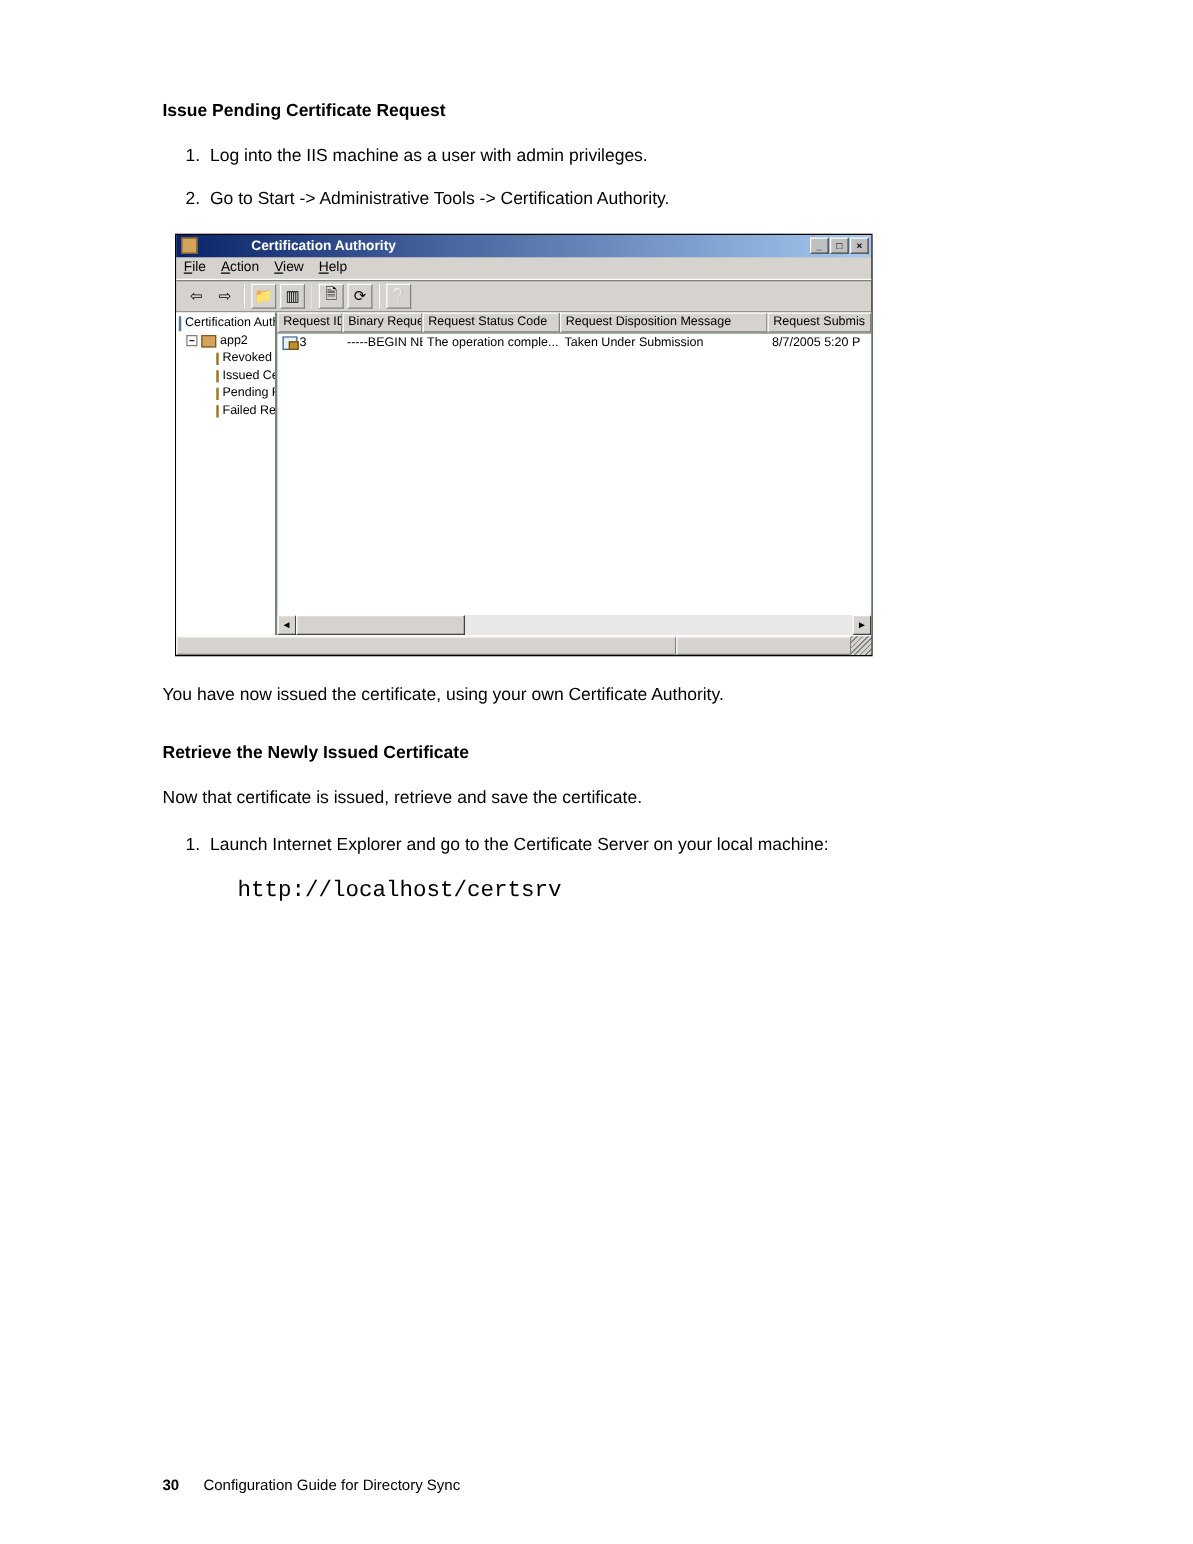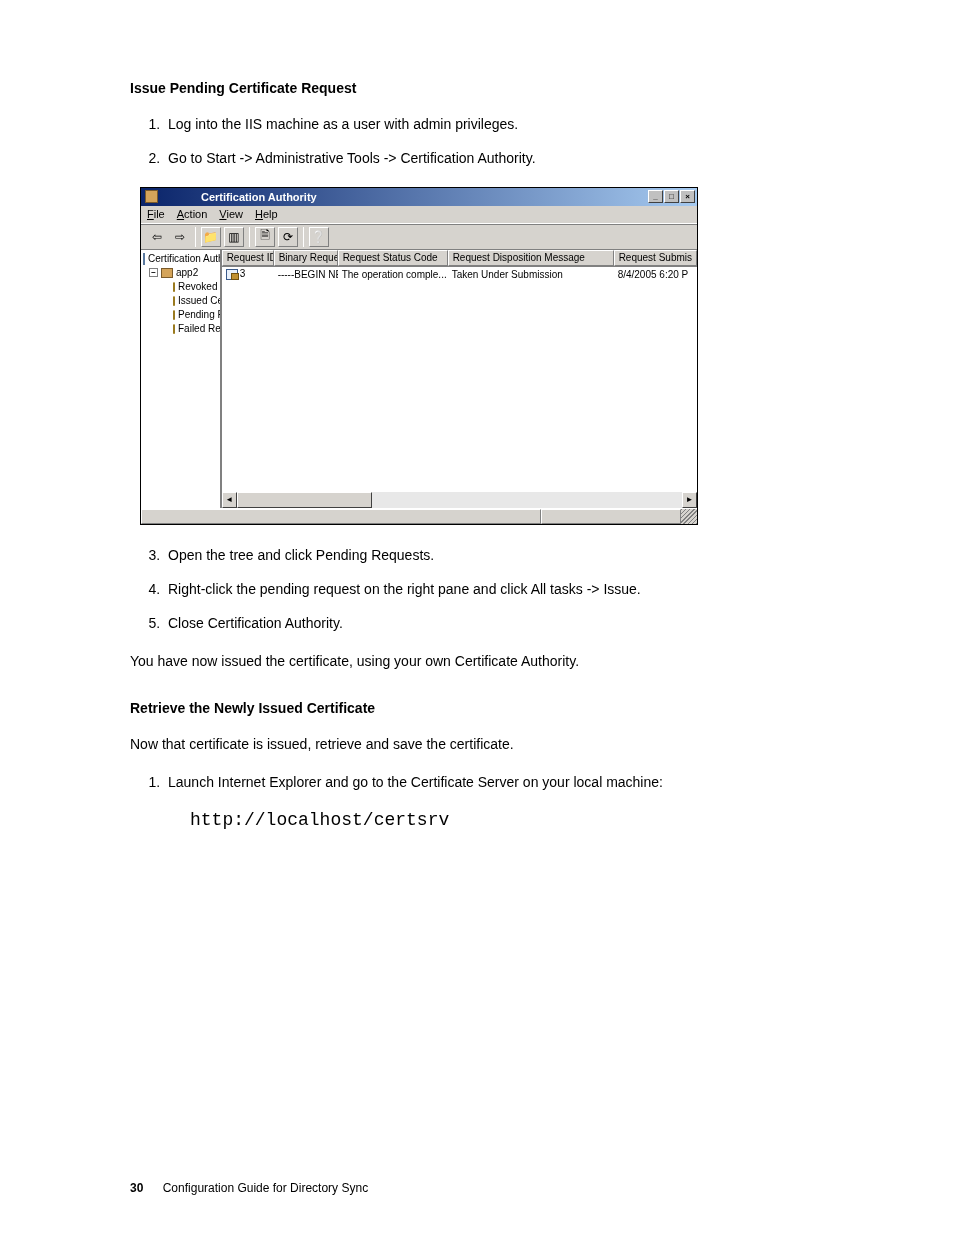--- a/index.html
+++ b/index.html
@@ -225,44 +225,39 @@
           <div class="col c3">Request Status Code</div>
           <div class="col c4">Request Disposition Message</div>
           <div class="col c5">Request Submis</div>
         </div>
         <div class="list-body">
           <div class="list-row">
             <div class="cell c1"><span class="mini-ico"></span><span>3</span></div>
             <div class="cell c2">-----BEGIN NE...</div>
             <div class="cell c3">The operation comple...</div>
             <div class="cell c4">Taken Under Submission</div>
-            <div class="cell c5">8/4/2005 6:20 P</div>
+            <div class="cell c5">8/7/2005 5:20 P</div>
           </div>
           <div class="hscroll" style="position:absolute;bottom:0;left:0;right:0;">
             <div class="hs-btn">◄</div>
             <div class="hs-track">
               <div class="hs-thumb"></div>
             </div>
             <div class="hs-btn">►</div>
           </div>
         </div>
       </div>
     </div>
     <div class="statusbar">
       <div class="status-cell"></div>
       <div class="status-cell"></div>
       <div class="grip"></div>
     </div>
   </div>
 
-  <ol class="steps" start="3">
-    <li>Open the tree and click Pending Requests.</li>
-    <li>Right-click the pending request on the right pane and click All tasks -&gt; Issue.</li>
-    <li>Close Certification Authority.</li>
-  </ol>
 
   <p class="body-para">You have now issued the certificate, using your own Certificate Authority.</p>
 
   <div class="section-heading" style="margin-top:28px">Retrieve the Newly Issued Certificate</div>
   <p class="body-para">Now that certificate is issued, retrieve and save the certificate.</p>
 
   <ol class="steps">
     <li>Launch Internet Explorer and go to the Certificate Server on your local machine:</li>
   </ol>
 

